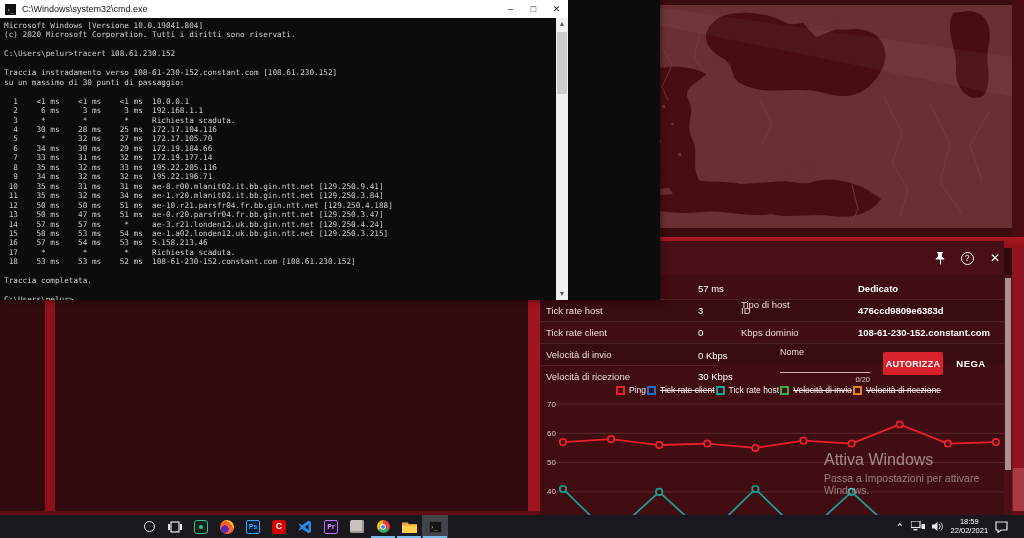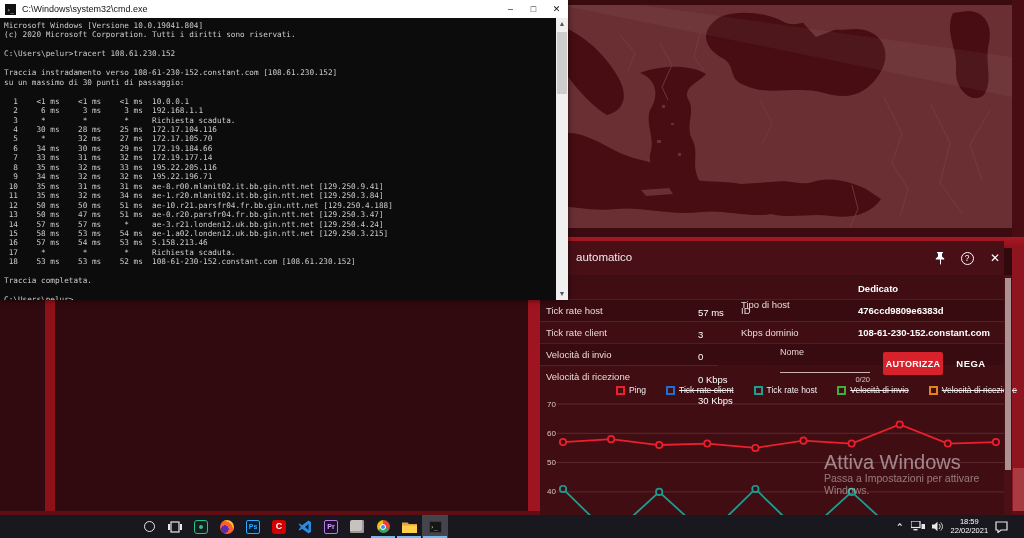--- a/index.html
+++ b/index.html
@@ -28,43 +28,43 @@
   .hicon { width:18px; height:18px; display:flex; align-items:center; justify-content:center; cursor:default; }
   .help-circle { width:13px; height:13px; border:1.2px solid #fff; border-radius:50%; font-size:8.5px; display:flex; align-items:center; justify-content:center; color:#fff; }
   .close-x { font-size:12px; color:#fff; }
 
   .row-stripe { left:540px; width:464px; height:22px; background:rgba(0,0,0,0.14); }
   .sep { left:540px; width:464px; height:1px; background:rgba(255,255,255,0.09); }
   .sep-half { left:540px; width:178px; height:1px; background:rgba(255,255,255,0.09); }
 
   .stat-label { color:#ead9d9; font-size:9.5px; }
   .stat-value { color:#ffffff; font-size:9.5px; }
-  .lbl-c1 { left:546px; } .val-c1 { left:698px;margin-top:24px; }
+  .lbl-c1 { left:546px; } .val-c1 { left:698px; }
   .lbl-c2 { left:741px; } .val-c2 { left:858px;font-weight:bold; }
 
   .nome-label { left:780px; top:347px; color:#e3d2d2; font-size:9px; }
   .nome-line { left:780px; top:372px; width:90px; height:1px; background:#cbb3b3; }
   .nome-counter { left:780px; top:375px; width:90px; text-align:right; color:#dcc8c8; font-size:7.5px; }
   .btn-auth { left:883px; top:352px; width:60px; height:23px; background:#d8222b; color:#fff; font-size:9px; font-weight:bold; border:none; border-radius:2px; letter-spacing:0.3px; }
   .btn-deny { left:950px; top:355px; width:42px; height:17px; background:transparent; color:#fff; font-size:9.5px; font-weight:bold; border:none; letter-spacing:0.5px; }
 
   
-  .legend { left:616px; top:385px; display:flex; gap:20px; align-items:center; }
+  .legend { left:616px; top:385px; display:flex; gap:1px; align-items:center; }
   .leg-item { display:flex; gap:4px; align-items:center; }
   .leg-box { width:9px; height:9px; border:2px solid; background:transparent; }
   .leg-lab { color:#f2eded; font-size:8.5px; white-space:nowrap; }
   .leg-lab.off { text-decoration:line-through; }
   .chart-svg { left:540px; top:395px; }
-  .watermark-title { left:824px; top:451px; color:rgba(255,255,255,0.50); font-size:20px; }
+  .watermark-title { left:824px; top:451px; color:rgba(255,255,255,0.50); font-size:16px; }
   .watermark-sub { left:824px; top:472px; color:rgba(255,255,255,0.44); font-size:10.5px; }
   .panel-scrollbar { left:1004px; top:275px; width:8px; height:240px; background:#4a1016; }
   .panel-thumb { left:1005px; top:278px; width:6px; height:192px; background:#ad9294; }
 
   
-  .cmd { left:0; top:0; width:568px; height:300px; background:#0c0c0c; box-shadow:0 0 6px rgba(0,0,0,0.6); }
+  .cmd { left:0; top:0; width:660px; height:300px; background:#0c0c0c; box-shadow:0 0 6px rgba(0,0,0,0.6); }
   .cmd-titlebar { left:0; top:0; width:568px; height:18px; background:#ffffff; display:flex; align-items:center; }
   .cmd-ico { width:11px; height:11px; margin-left:5px; background:#111; color:#fff; font-size:6px; line-height:11px; text-align:center; font-family:"DejaVu Sans Mono",monospace; }
   .cmd-title { margin-left:6px; font-size:9px; color:#111; }
   .cmd-btns { margin-left:auto; display:flex; height:18px; }
   .cmd-btn { width:23px; height:18px; display:flex; align-items:center; justify-content:center; font-size:9px; color:#111; }
   .cmd-body { left:0; top:18px; width:556px; height:282px; overflow:hidden; }
   .cmd-pre { margin:3px 0 0 4px; font-family:"DejaVu Sans Mono","Liberation Mono",monospace; font-size:7.7px; line-height:9.45px; color:#cccccc; white-space:pre; }
   .cmd-scroll { left:556px; top:18px; width:12px; height:282px; background:#f0f0f0; }
   .cmd-arrow { position:absolute; left:0; width:12px; height:12px; color:#555; font-size:7px; text-align:center; line-height:12px; }
   .cmd-thumb { position:absolute; left:1px; top:14px; width:10px; height:62px; background:#cdcdcd; }

